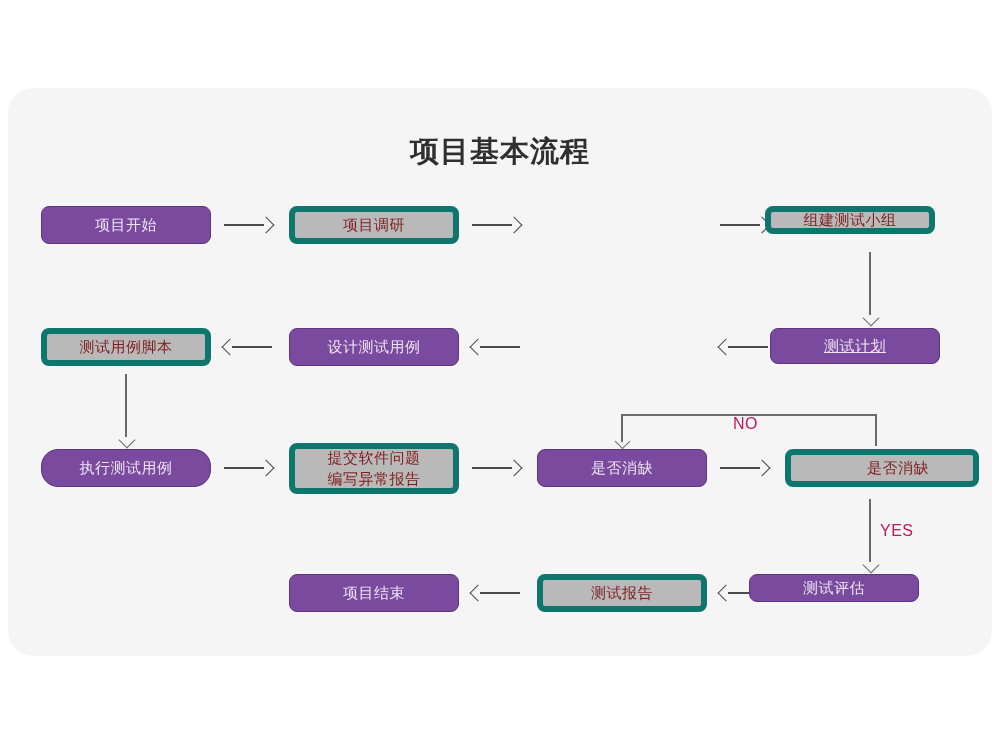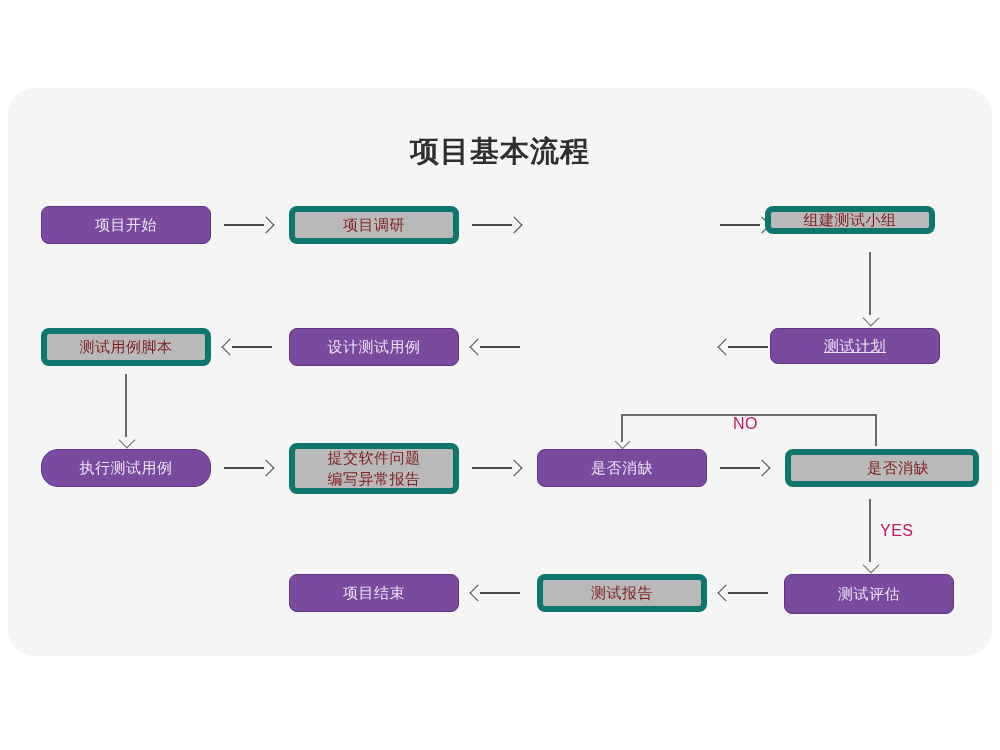--- a/index.html
+++ b/index.html
@@ -268,17 +268,17 @@
 
   <div class="node gray" style="left:537px; top:574px; width:170px; height:38px;">
     <span>测试报告</span>
   </div>
 
   <div class="arrow-h left" style="left:720px; top:585px; width:48px;">
     <span class="shaft"></span>
     <span class="head"></span>
   </div>
 
-  <div class="node purple" style="left:784px; top:574px; width:170px; height:40px;">
+  <div class="node purple" style="left:749px; top:574px; width:170px; height:28px;">
     <span>测试评估</span>
   </div>
 
 </div>
 
 </body></html>

